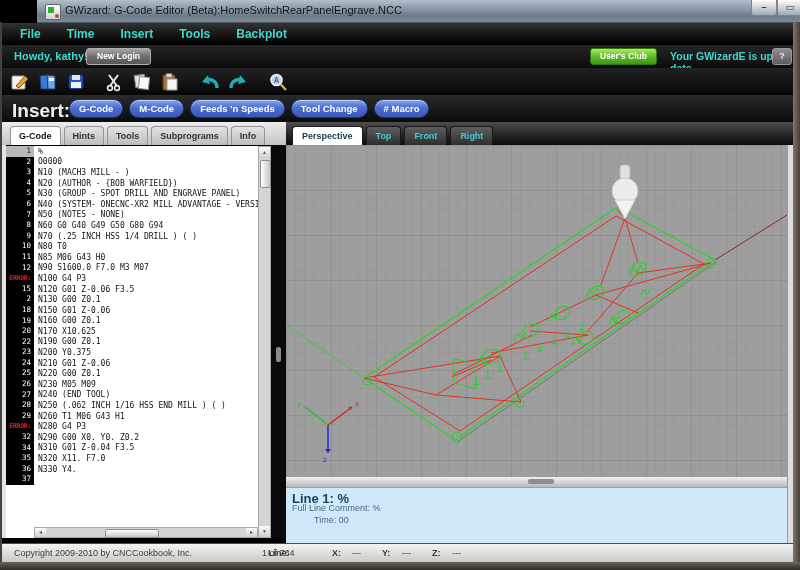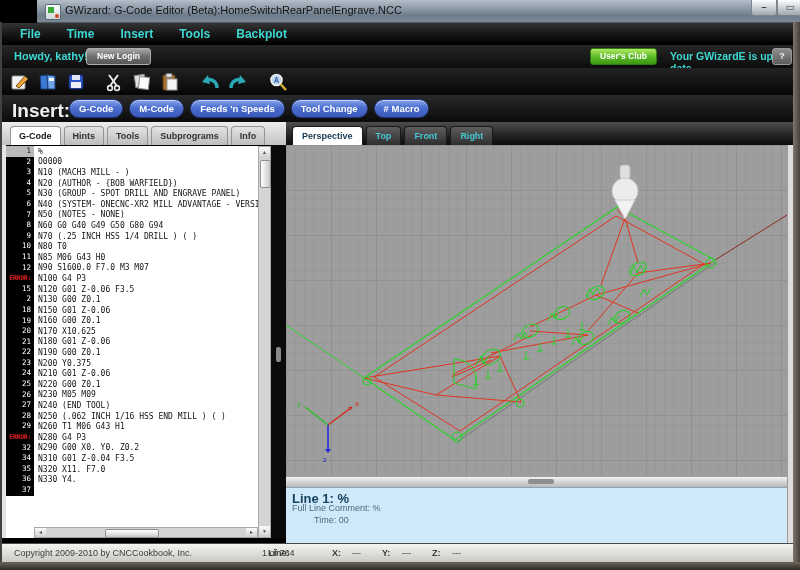--- a/index.html
+++ b/index.html
@@ -340,24 +340,20 @@
       </div>
       <div class="crow">
         <span class="gut">19</span>
         <span class="ctx">N160 G00 Z0.1</span>
       </div>
       <div class="crow">
         <span class="gut">20</span>
         <span class="ctx">N170 X10.625</span>
       </div>
       <div class="crow">
-        <span class="gut">21</span>
-        <span class="ctx">N180 G01 Z-0.06</span>
-      </div>
-      <div class="crow">
         <span class="gut">22</span>
         <span class="ctx">N190 G00 Z0.1</span>
       </div>
       <div class="crow">
         <span class="gut">23</span>
         <span class="ctx">N200 Y0.375</span>
       </div>
       <div class="crow">
         <span class="gut">24</span>
         <span class="ctx">N210 G01 Z-0.06</span>

